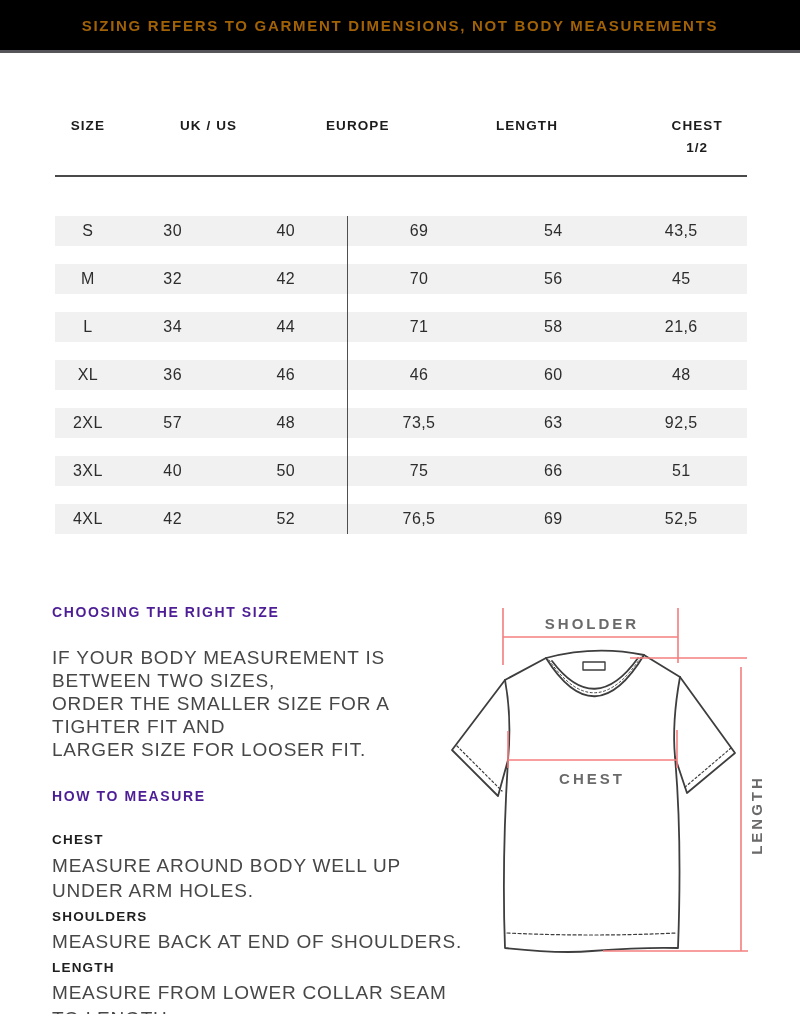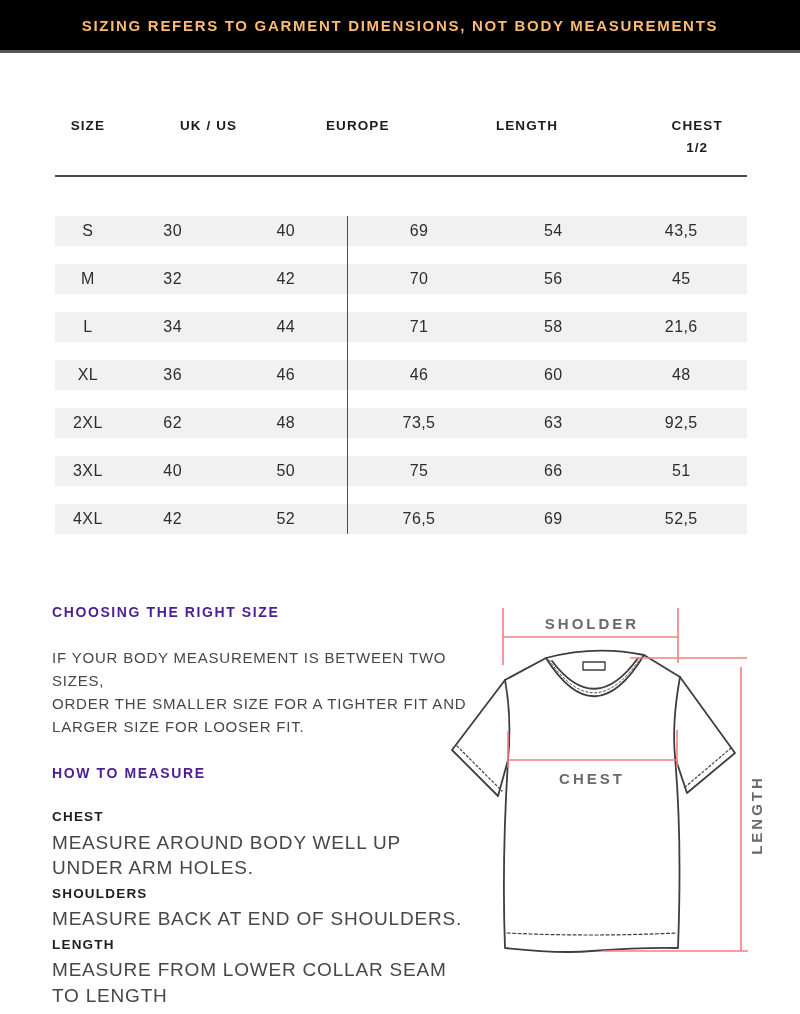--- a/index.html
+++ b/index.html
@@ -2,41 +2,41 @@
 <html><head>
 <meta charset="utf-8">
 <style>
   html,body{margin:0;padding:0;background:#fff;}
   .page{position:relative;width:800px;height:1014px;background:#fff;overflow:hidden;
         font-family:"Liberation Sans",sans-serif;}
 
   
   .banner{position:absolute;left:0;top:0;width:800px;height:50px;background:#000;
           border-bottom:3px solid #55555a;display:flex;align-items:center;justify-content:center;}
-  .banner span{color:#fdba74;font-size:15px;font-weight:700;letter-spacing:1.7px;}
+  .banner span{color:#a16207;font-size:15px;font-weight:700;letter-spacing:1.7px;}
 
   
   .thead{position:absolute;left:55px;top:111px;width:692px;height:64px;
          border-bottom:2px solid #4a4a4a;display:grid;
          grid-template-columns:9.5% 15% 17.7% 20.8% 18% 19%;gap:36px;}
   .thead .hcell{font-size:13.5px;font-weight:700;color:#1c1c1c;letter-spacing:1.1px;
                 text-align:center;line-height:22px;white-space:pre-line;align-self:start;padding-top:4px;}
   .rows{position:absolute;left:55px;top:216px;width:692px;height:318px;}
   .row{height:30px;margin-bottom:18px;background:#f1f1f1;display:grid;
        grid-template-columns:9.5% 15% 17.7% 20.8% 18% 19%;}
   .row:last-child{margin-bottom:8px;}
   .cell{font-size:16px;font-weight:400;color:#2d2d2d;letter-spacing:.4px;
         text-align:center;line-height:30px;}
   .vdivider{position:absolute;left:292px;top:0;bottom:0;width:1px;background:#4f4f4f;}
 
   
   .leftcol{position:absolute;left:52px;top:604px;width:420px;color:#454545;}
   .sec-h{font-size:14px;font-weight:700;color:#4c1d95;letter-spacing:1.6px;}
   .choose-p{margin-top:26px;}
-  .choose-p div{font-size:15px;letter-spacing:.8px;line-height:23px;color:#474747;}
+  .choose-p div{font-size:19px;letter-spacing:.8px;line-height:23px;color:#474747;}
   .measure-h{margin-top:27px;}
   .measure-list{margin-top:23px;line-height:25.5px;}
   .m-title{font-size:13.5px;font-weight:700;color:#1e1e1e;letter-spacing:1.2px;}
   .m-line{font-size:19px;letter-spacing:.8px;color:#474747;}
 
   
   .diagram{position:absolute;left:440px;top:600px;}
   .diagram text{font-family:"Liberation Sans",sans-serif;font-weight:700;font-size:15px;
                 letter-spacing:3px;fill:#6a6a6a;}
 </style>
@@ -89,21 +89,21 @@
     <div class="row">
       <div class="cell">XL</div>
       <div class="cell">36</div>
       <div class="cell">46</div>
       <div class="cell">46</div>
       <div class="cell">60</div>
       <div class="cell">48</div>
     </div>
     <div class="row">
       <div class="cell">2XL</div>
-      <div class="cell">62</div>
+      <div class="cell">57</div>
       <div class="cell">48</div>
       <div class="cell">73,5</div>
       <div class="cell">63</div>
       <div class="cell">92,5</div>
     </div>
     <div class="row">
       <div class="cell">3XL</div>
       <div class="cell">40</div>
       <div class="cell">50</div>
       <div class="cell">75</div>

